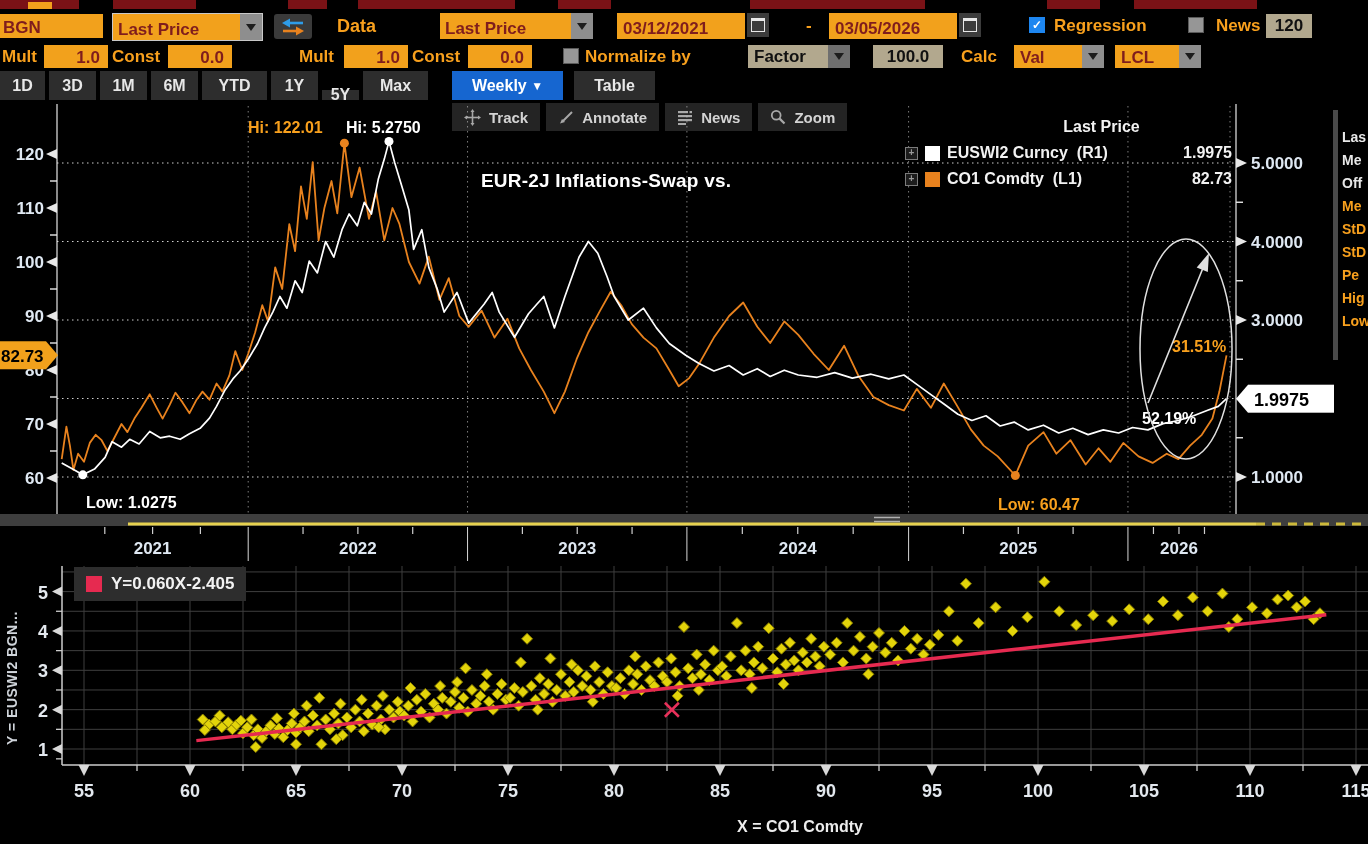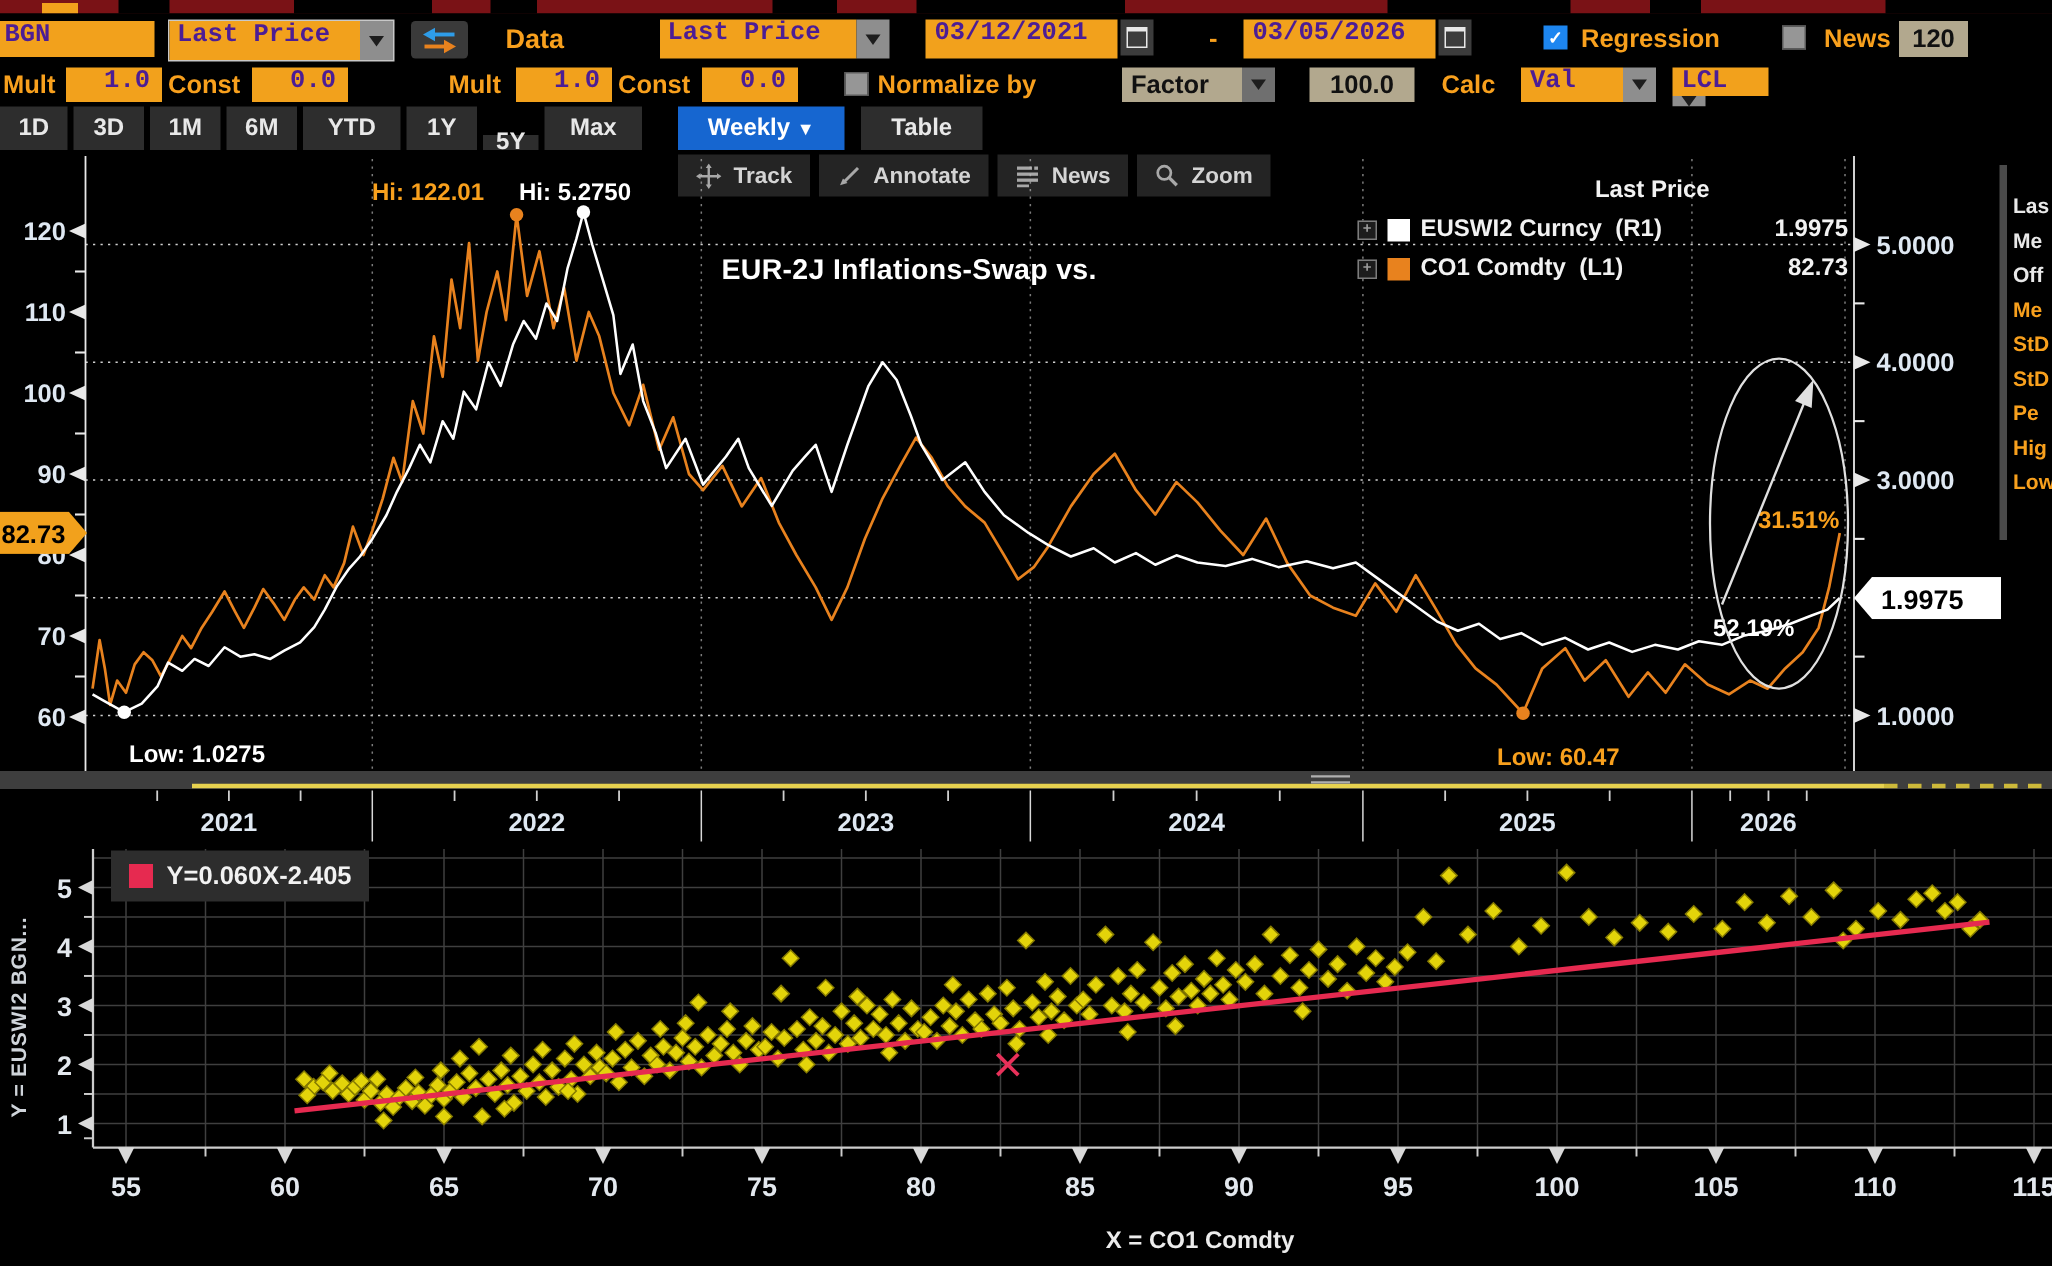--- a/index.html
+++ b/index.html
@@ -8,21 +8,21 @@
   .abs{position:absolute;}
   
   #topstrip{left:0;top:0;width:1368px;height:9px;background:#7a1216;}
   #topstrip .blk{position:absolute;top:0;height:9px;background:#000;}
   #topstrip .osliver{position:absolute;top:2px;left:28px;width:24px;height:7px;background:#f2a11c;}
   
   .row{left:0;width:1368px;background:#000;}
   #row1{top:9px;height:34px;}
   #row2{top:43px;height:28px;}
   .olabel{color:#f8a01d;font-size:17px;line-height:24px;}
-  .ofield{background:#f2a11c;color:#4c1d95;font-size:17px;display:flex;align-items:flex-start;font-family:Liberation Mono, monospace;}
+  .ofield{background:#f2a11c;color:#7f1d1d;font-size:17px;display:flex;align-items:flex-end;}
   .tanfield{background:#b2a88e;color:#111;font-size:17px;display:flex;align-items:center;justify-content:center;}
   .selwrap{display:flex;align-items:stretch;}
   .selbtn{width:22px;background:#8e8e8e;display:flex;align-items:center;justify-content:center;}
   .selbtn.dark{background:#6f6f6f;}
   .caret{width:0;height:0;border-left:5px solid transparent;border-right:5px solid transparent;border-top:7px solid #1d1d1d;}
   .cb{width:16px;height:16px;display:flex;align-items:center;justify-content:center;font-size:12px;color:#fff;}
   .cb.checked{background:#1d86f0;}
   .cb.unchecked{background:#969696;border:1px solid #5a5a5a;}
   .calbtn{width:22px;height:24px;background:#3c3c3c;display:flex;align-items:center;justify-content:center;margin-left:2px;}
   .calglyph{width:12px;height:10px;border:1.5px solid #e8e8e8;border-top:3.5px solid #e8e8e8;}
@@ -139,21 +139,21 @@
         </span>
     </div>
     <div class="abs tanfield" style="left:873px;top:2px;width:70px;height:23px;">100.0</div>
     <span class="abs olabel" style="left:961px;top:2px;">Calc</span>
     <div class="abs selwrap" style="left:1014px;top:2px;height:23px;">
       <span class="ofield" style="width:62px;padding-left:6px;">Val</span>
       <span class="selbtn">
           <span class="caret"></span>
         </span>
     </div>
-    <div class="abs selwrap" style="left:1115px;top:2px;height:23px;flex-direction:column;">
+    <div class="abs selwrap" style="left:1115px;top:2px;height:23px;">
       <span class="ofield" style="width:58px;padding-left:6px;">LCL</span>
       <span class="selbtn">
           <span class="caret"></span>
         </span>
     </div>
   </div>
 
   <div id="tabsrow" class="abs row">
 
     <div class="tab" style="width: 45px;">1D</div>

